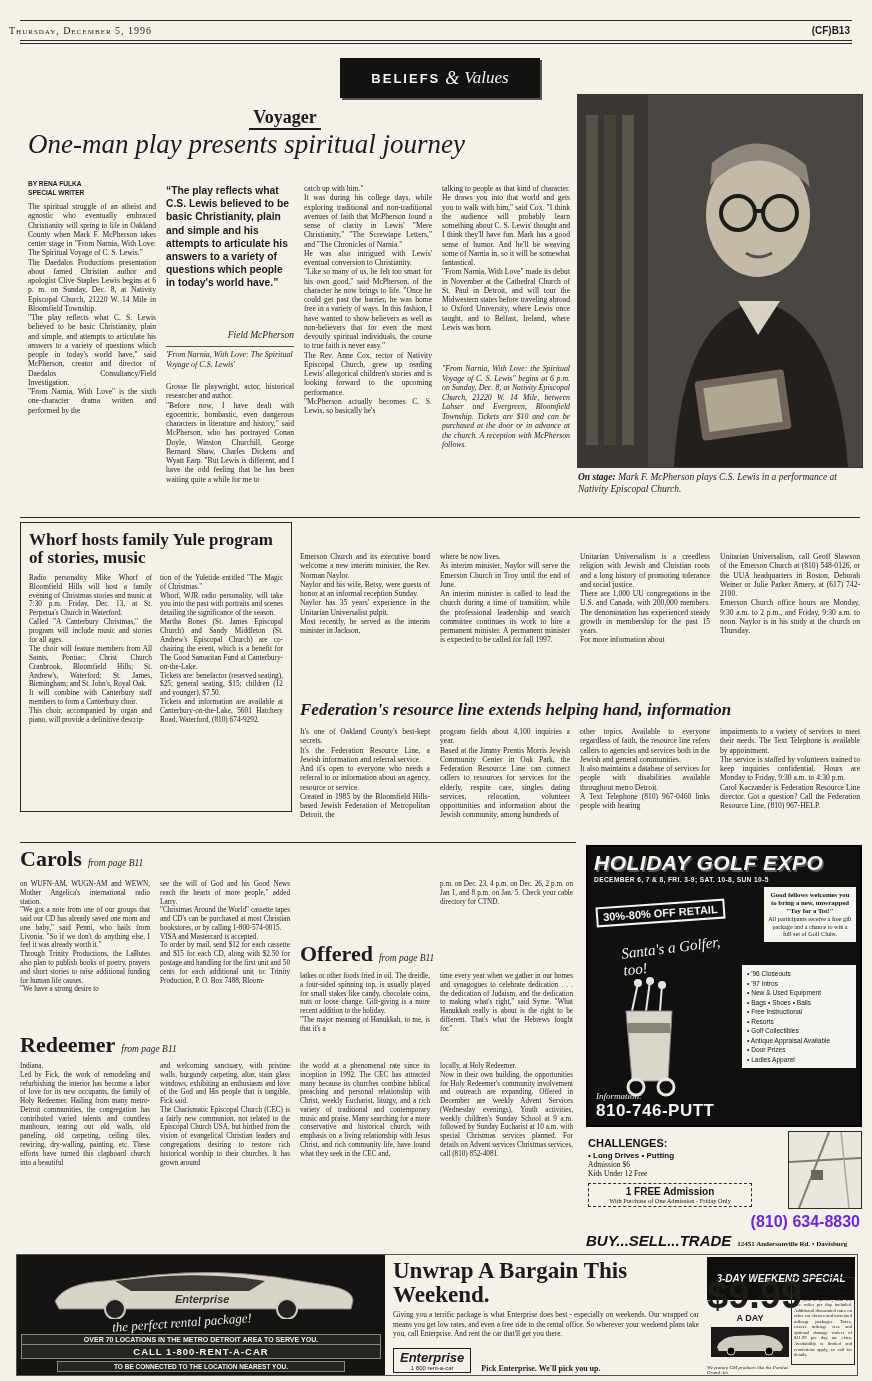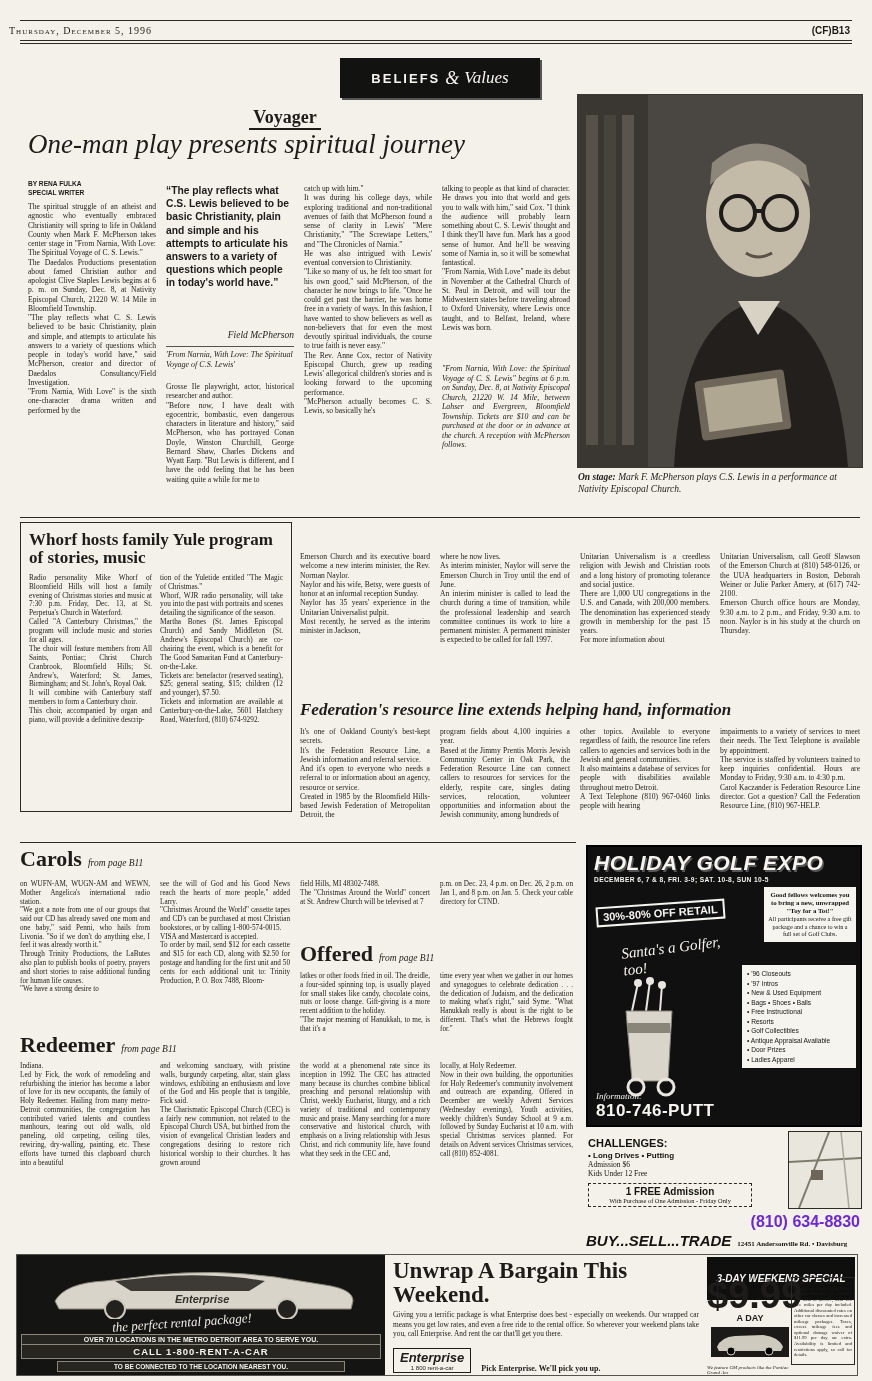--- a/index.html
+++ b/index.html
@@ -228,22 +228,20 @@
     <span class="big">Carols</span><span class="cont">from page B11</span>
   </div>
   <div class="body-col" style="top:880px;left:20px;width:130px;height:150px;font-size:7.2px;">on WUFN-AM, WUGN-AM and WEWN, Mother Angelica's international radio station.
 "We got a note from one of our groups that said our CD has already saved one mom and one baby," said Penni, who hails from Livonia. "So if we don't do anything else, I feel it was already worth it."
 Through Trinity Productions, the LaButes also plan to publish books of poetry, prayers and short stories to raise additional funding for human life causes.
 "We have a strong desire to</div>
   <div class="body-col" style="top:880px;left:160px;width:130px;height:150px;font-size:7.2px;">see the will of God and his Good News reach the hearts of more people," added Larry.
 "Christmas Around the World" cassette tapes and CD's can be purchased at most Christian bookstores, or by calling 1-800-574-0015.
 VISA and Mastercard is accepted.
 To order by mail, send $12 for each cassette and $15 for each CD, along with $2.50 for postage and handling for the first unit and 50 cents for each additional unit to: Trinity Production, P. O. Box 7488, Bloom-</div>
-  <div class="body-col" style="top:880px;left:300px;width:130px;height:56px;font-size:7.2px;">field Hills, MI 48302-7488.
-The "Christmas Around the World" concert at St. Andrew Church will be televised at 7</div>
   <div class="body-col" style="top:880px;left:440px;width:133px;height:56px;font-size:7.2px;">p.m. on Dec. 23, 4 p.m. on Dec. 26, 2 p.m. on Jan 1, and 8 p.m. on Jan. 5. Check your cable directory for CTND.</div>
 
   <div class="sec-head" style="top:941px;left:300px;">
     <span class="big">Offered</span><span class="cont">from page B11</span>
   </div>
   <div class="body-col" style="top:972px;left:300px;width:130px;height:62px;font-size:7.2px;">latkes or other foods fried in oil. The dreidle, a four-sided spinning top, is usually played for small stakes like candy, chocolate coins, nuts or loose change. Gift-giving is a more recent addition to the holiday.
 "The major meaning of Hanukkah, to me, is that it's a</div>
   <div class="body-col" style="top:972px;left:440px;width:133px;height:62px;font-size:7.2px;">time every year when we gather in our homes and synagogues to celebrate dedication . . . the dedication of Judaism, and the dedication to making what's right," said Syme. "What Hanukkah really is about is the right to be different. That's what the Hebrews fought for."</div>
 
   <div class="sec-head" style="top:1032px;left:20px;">

